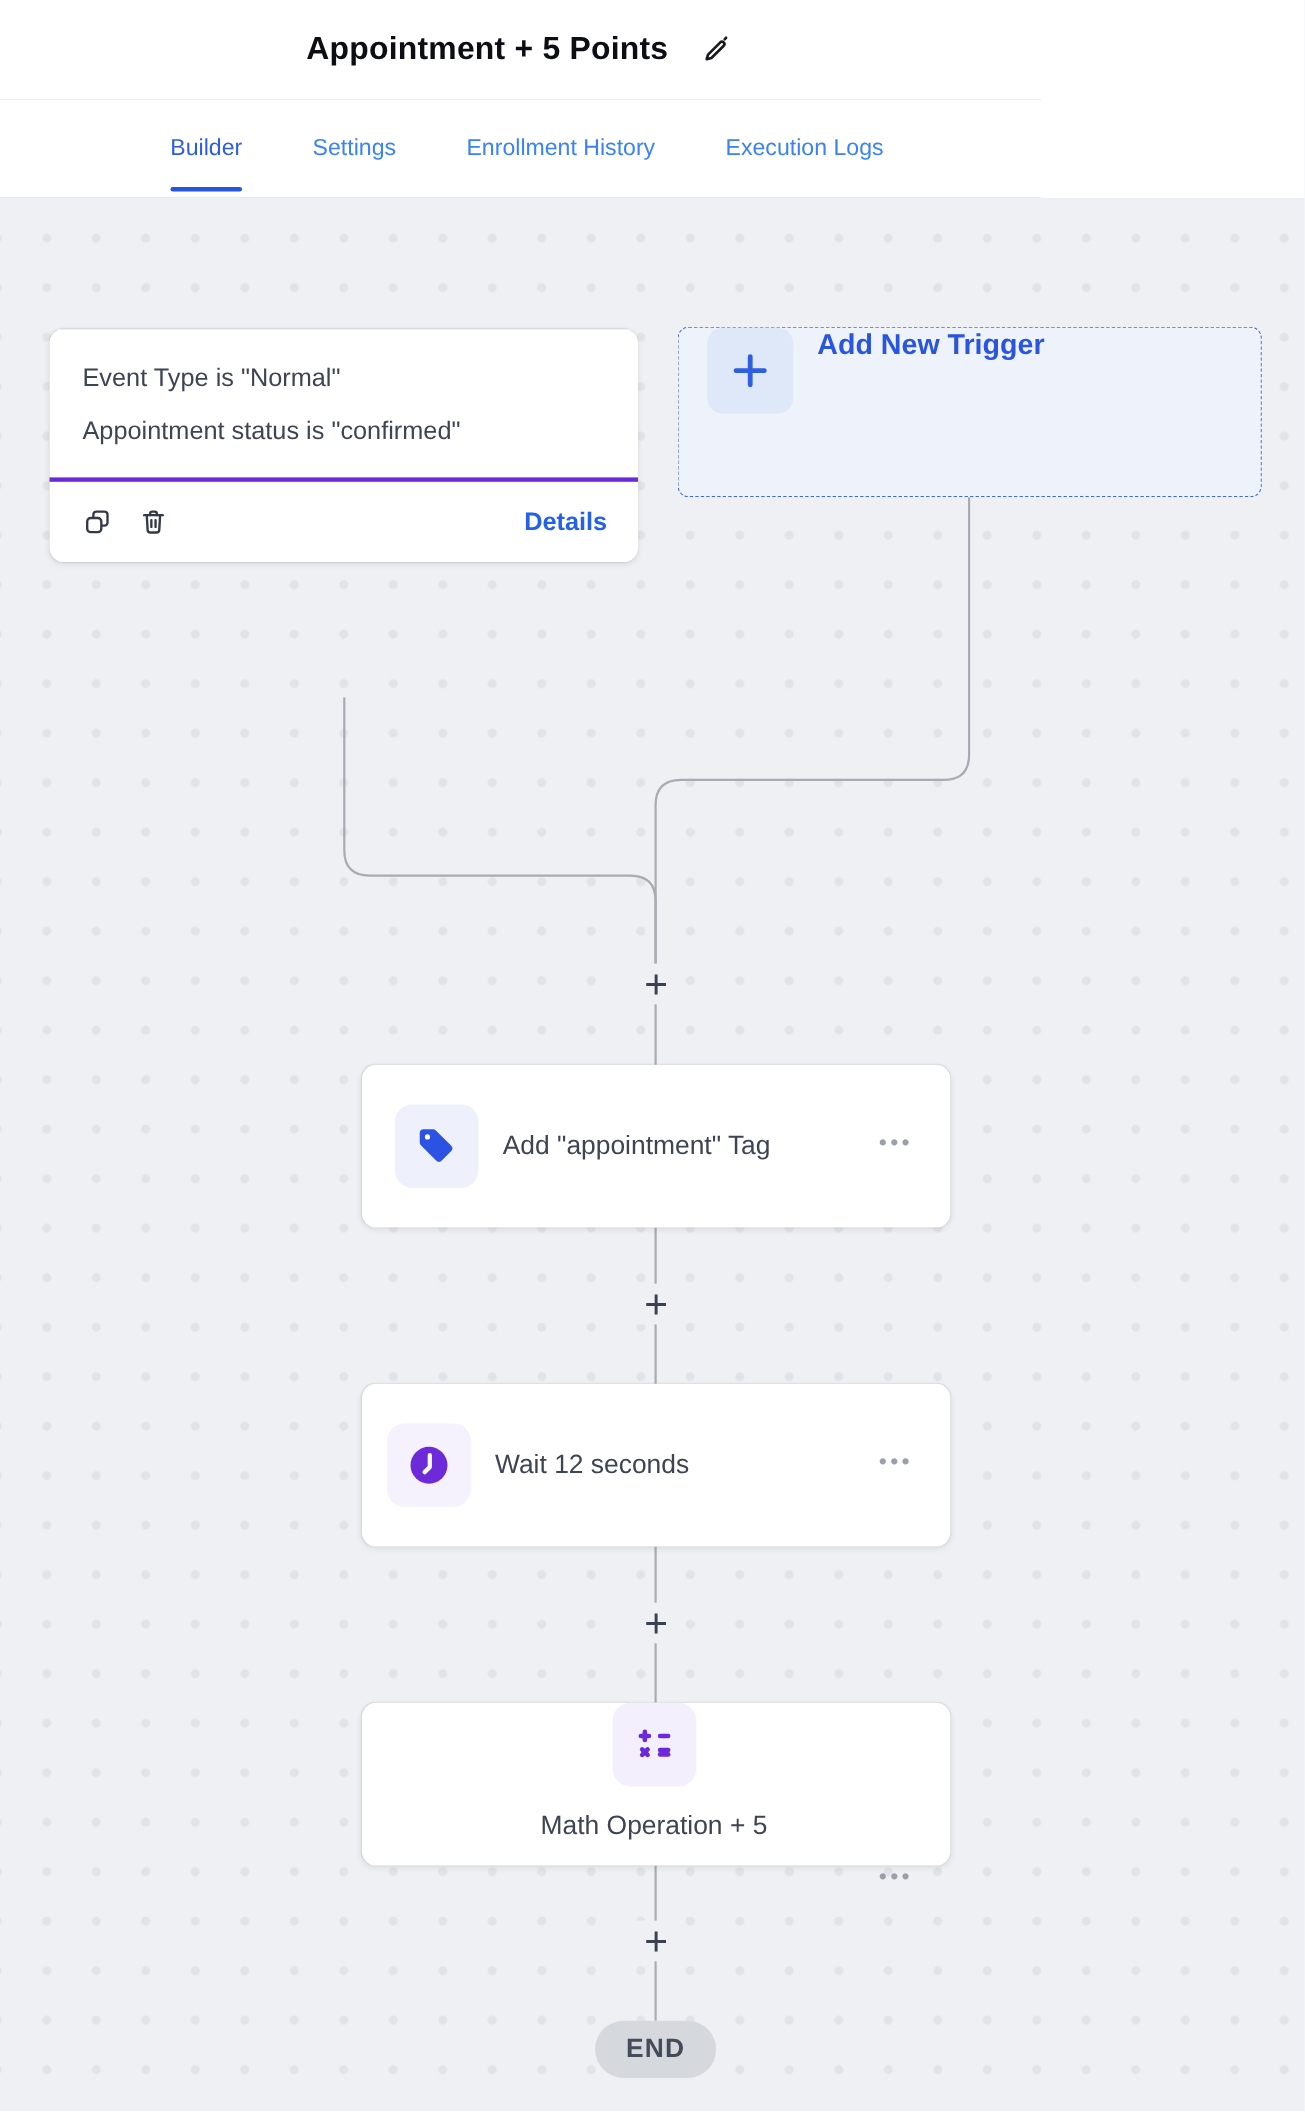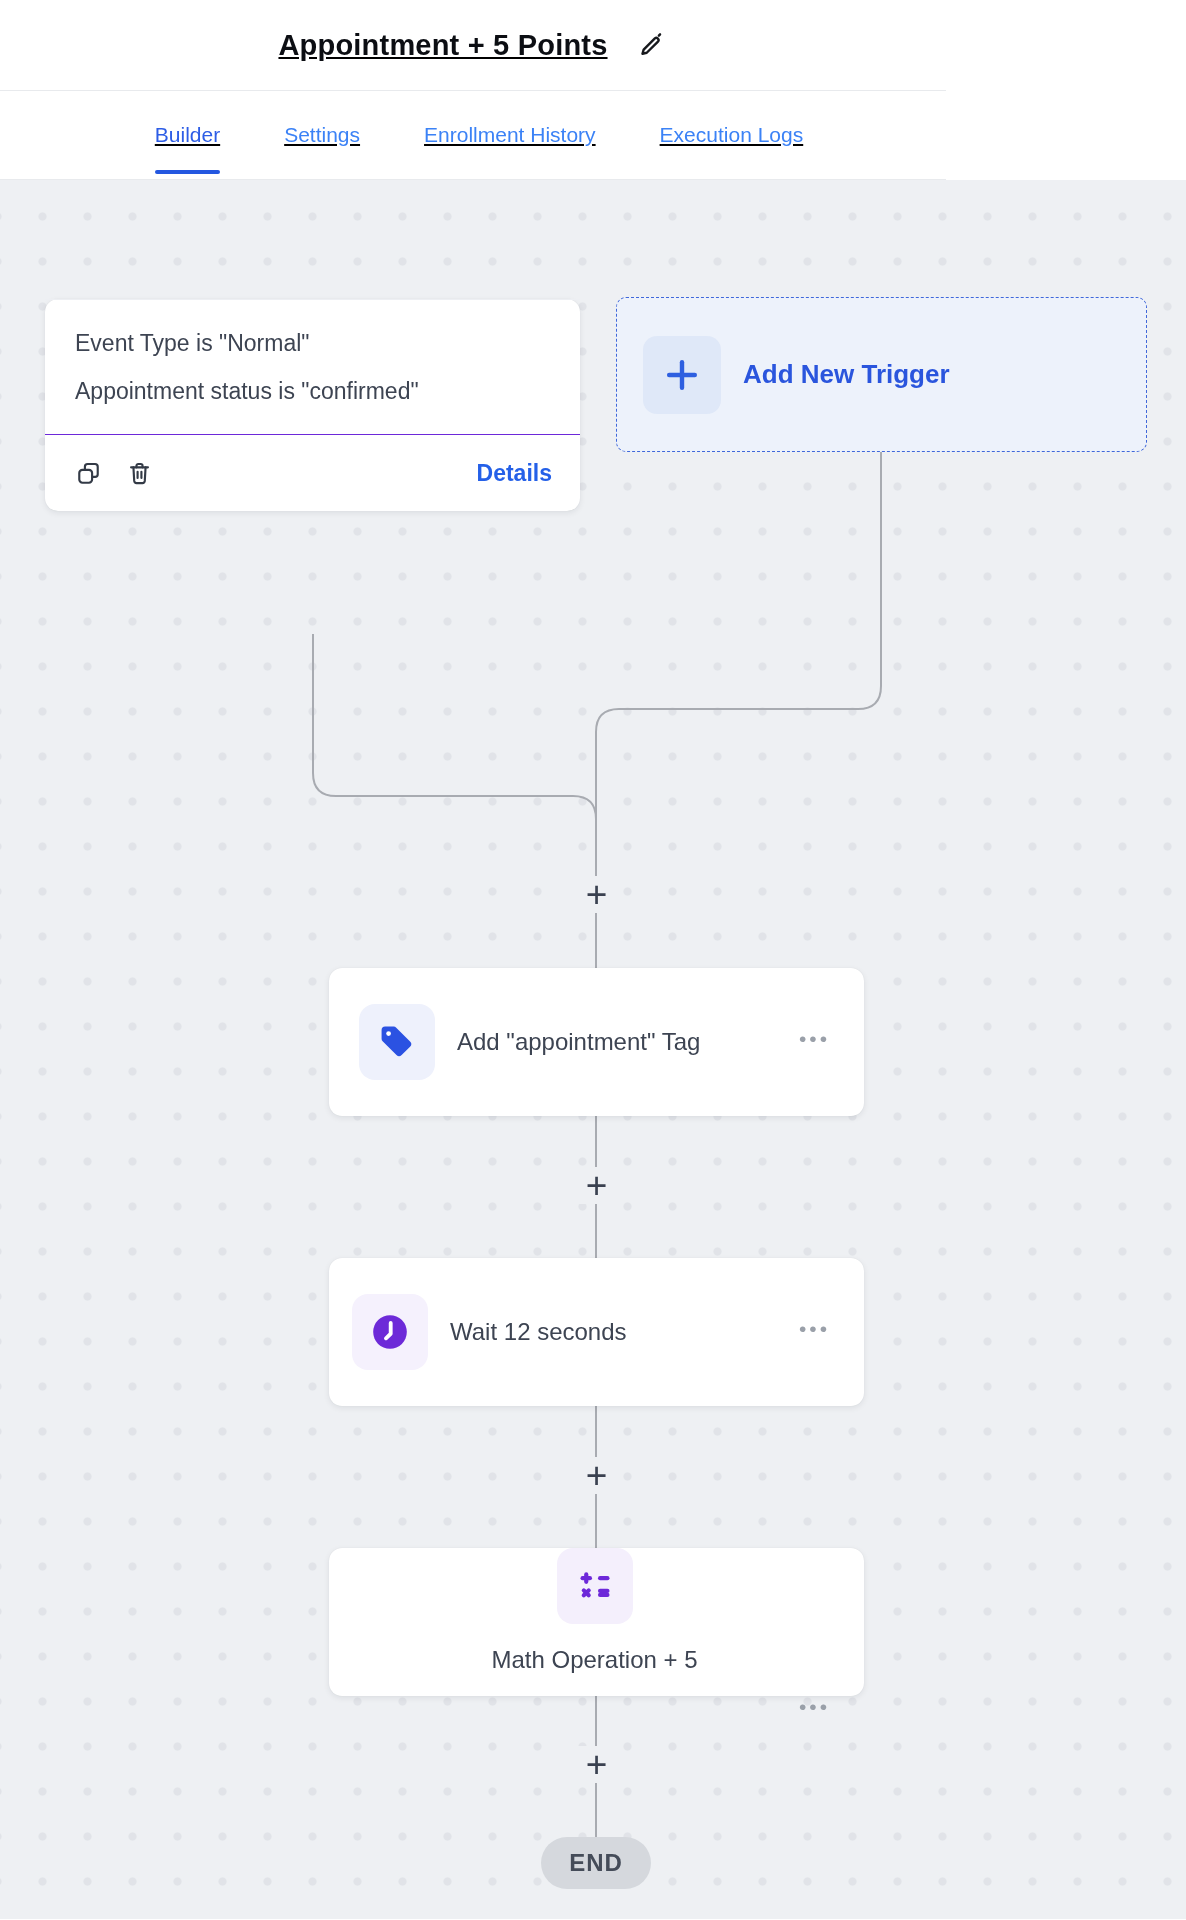--- a/index.html
+++ b/index.html
@@ -1,18 +1,18 @@
 <!DOCTYPE html>
 <html><head>
 <meta charset="utf-8">
 <style>
   * { margin:0; padding:0; box-sizing:border-box; }
   html,body { width:1186px; height:1920px; }
   body { font-family:"Liberation Sans", sans-serif; background:#ffffff; overflow:hidden; }
-  .page { position:relative; width:946px; height:1920px;text-decoration:underline; }
+  .page { position:relative; width:946px; height:1920px; }
 
   
   .header {
     height:91px; background:#ffffff; border-bottom:1px solid #e8eaed;
     display:flex; align-items:center; justify-content:center;
   }
   .header-title { font-size:29px; font-weight:700; color:#0c0e13; letter-spacing:.2px; }
   .edit-btn { margin-left:26px; width:34px; height:34px; display:flex; align-items:center; justify-content:center; cursor:pointer; background:none; border:none; }
 
   
@@ -41,29 +41,29 @@
   }
 
   
   .trigger-card { left:45px; top:119px; width:535px; }
   .trigger-head { display:flex; align-items:center; gap:22px; padding:18px 30px; }
   .icon-box { width:80px; height:80px; border-radius:16px; display:flex; align-items:center; justify-content:center; flex:none; }
   .icon-box.blue-light { background:#eef1fc; }
   .node-title { font-size:24px; font-weight:500; color:#3d4452; }
   .trigger-body { border-top:1px solid #edeff3; padding:19px 30px; }
   .cond { font-size:23px; color:#3d4452; line-height:48px; }
-  .trigger-foot { border-top:1px solid #6d28d9; height:77px; display:flex; align-items:center; padding:0 28px 0 30px; gap:24px; }
+  .trigger-foot { border-top:4px solid #6d28d9; height:77px; display:flex; align-items:center; padding:0 28px 0 30px; gap:24px; }
   .foot-icon { width:27px; height:27px; display:flex; cursor:pointer; background:none; border:none; }
   .details-link { margin-left:auto; font-size:23px; font-weight:700; color:#2460e8; cursor:pointer; text-decoration:none; }
 
   
   .ant-box {
     position:absolute; left:616px; top:117px; width:531px; height:155px;
     background:#edf2fb; border:1px dashed #4068da; border-radius:10px;
-    display:flex; align-items:center; gap:22px; padding-left:26px; cursor:pointer;
+    display:flex; gap:22px; padding-left:26px; cursor:pointer;
   }
   .ant-icon-box { width:78px; height:78px; border-radius:14px; background:#dfe8f8; display:flex; align-items:center; justify-content:center; flex:none; }
   .ant-label { font-size:26px; font-weight:700; color:#2a55dd; }
 
   
   .action-card { left:329px; width:535px; height:148px; display:flex; align-items:center; gap:22px; padding:0 34px 0 30px; }
   .action-card .icon-box { width:76px; height:76px; }
   .icon-box.purple-light { background:#f5f1fd; }
   .icon-box.purple-light2 { background:#f4effc; }
   .ellipsis { margin-left:auto; color:#9aa0a9; font-size:21px; letter-spacing:3px; cursor:pointer; background:none; border:none; line-height:1; padding-bottom:8px; }

